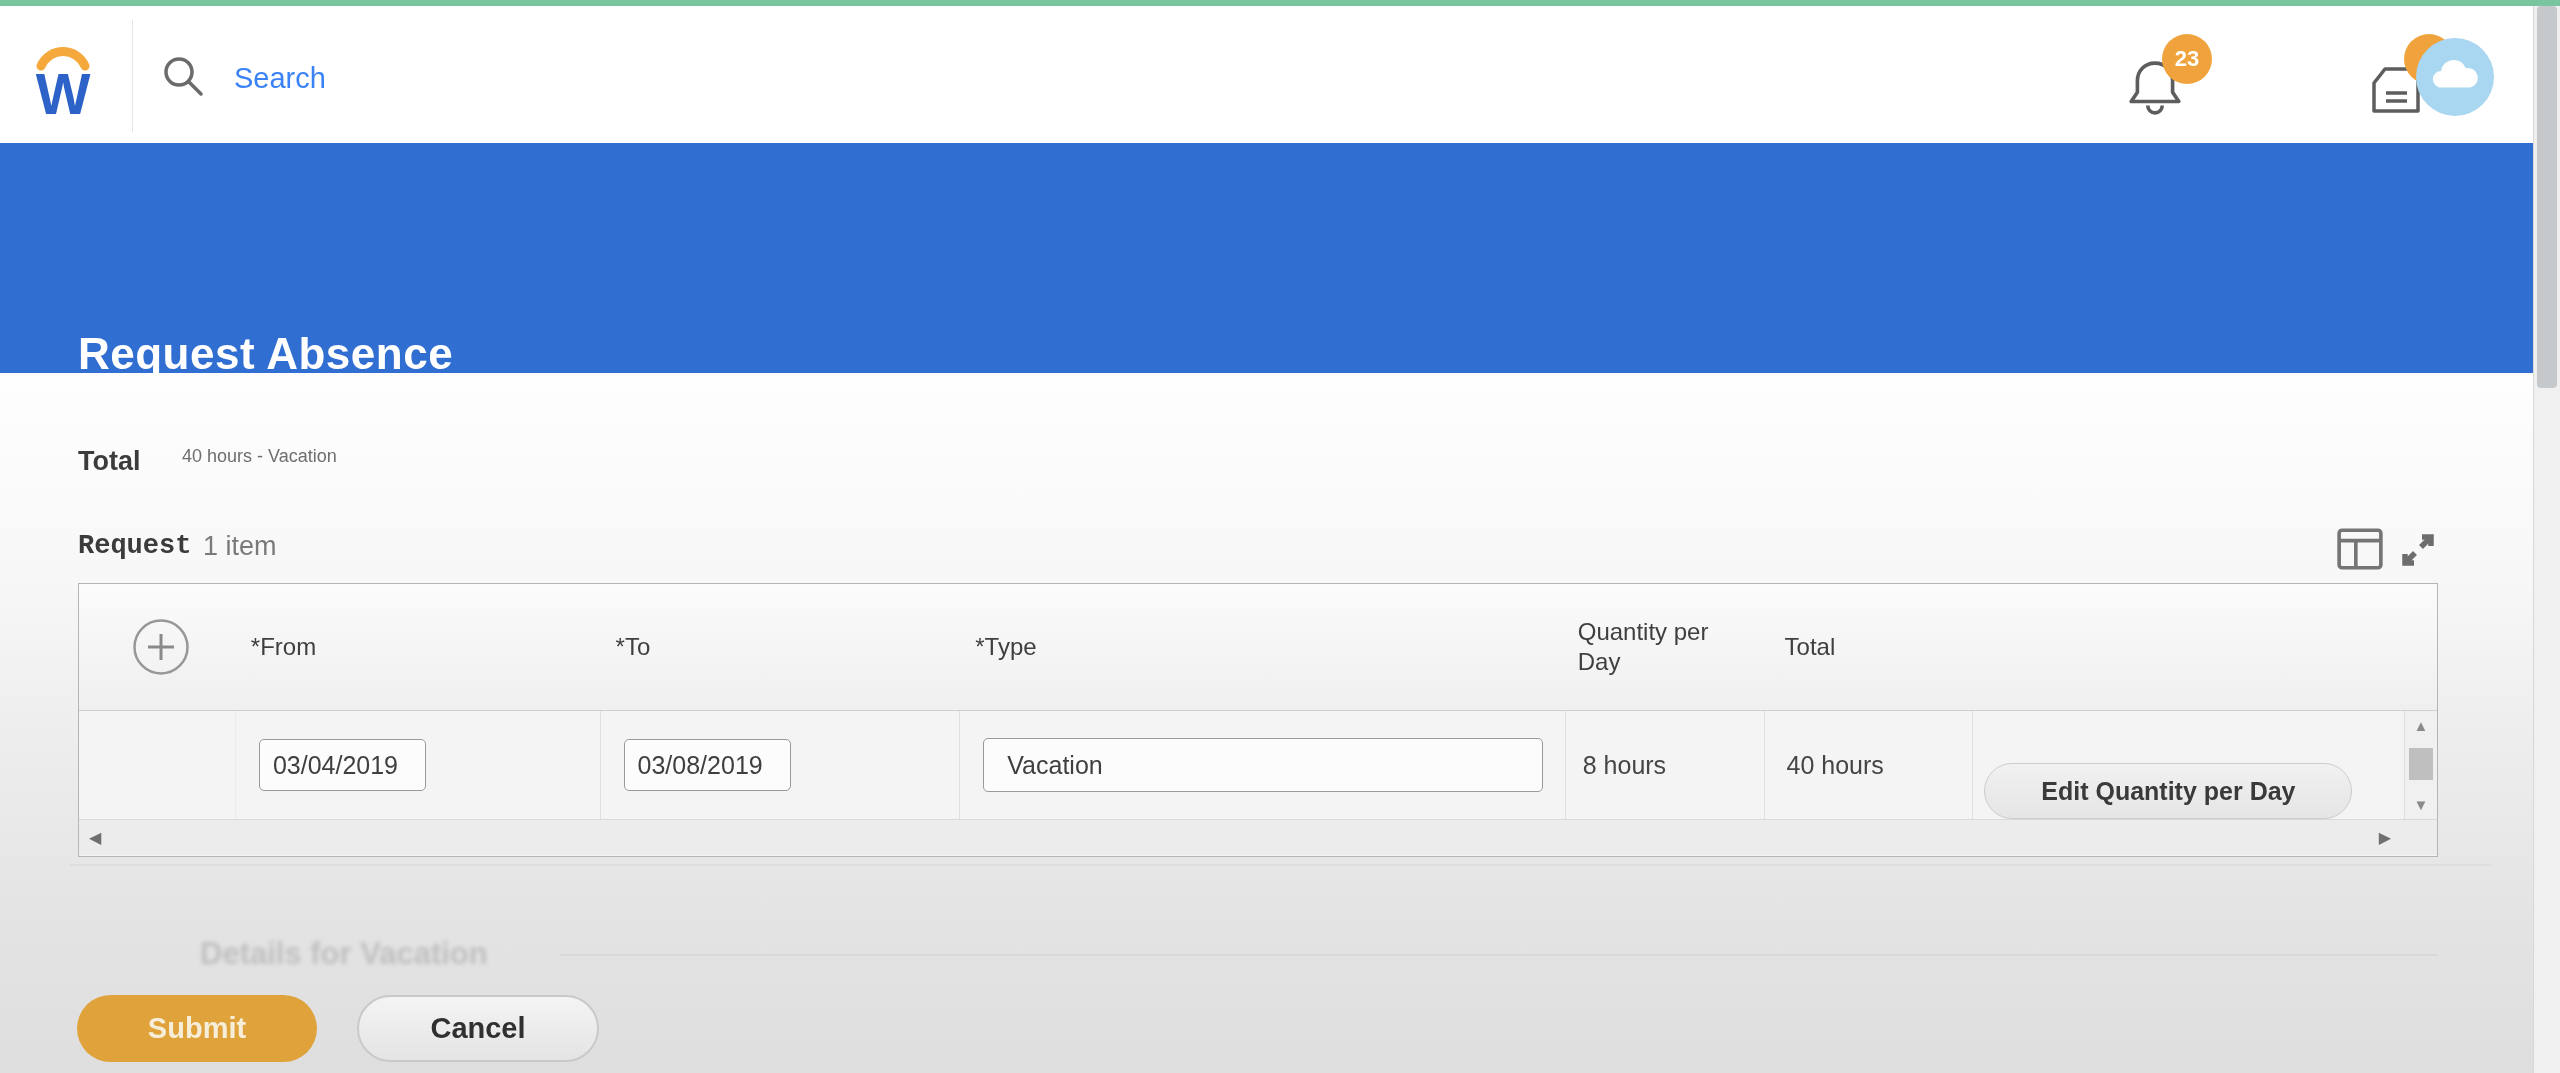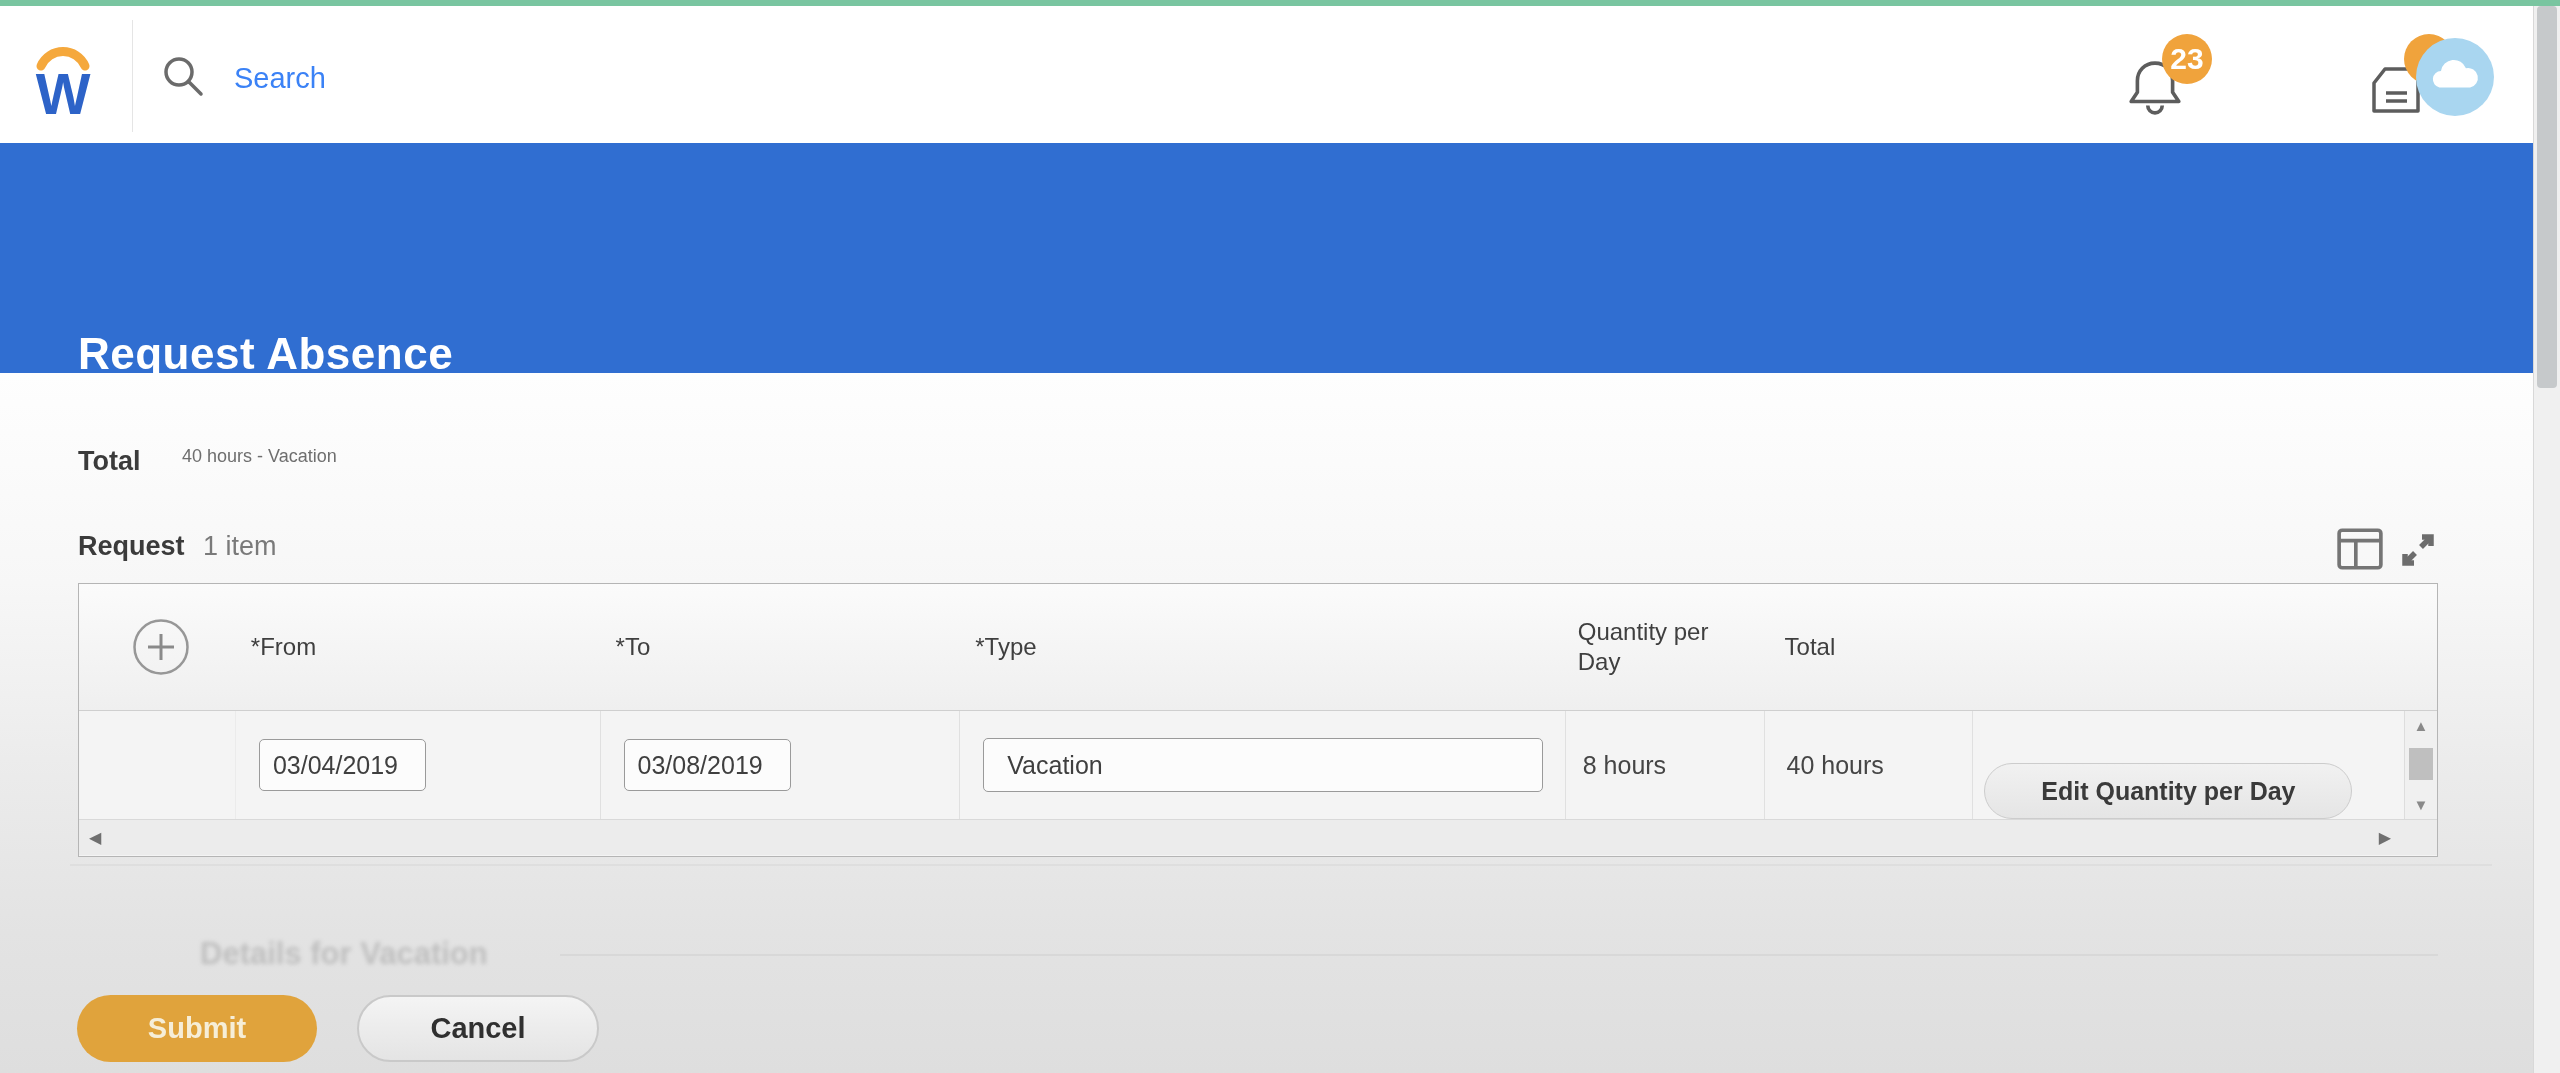--- a/index.html
+++ b/index.html
@@ -12,40 +12,40 @@
 
   
   .navbar { left:0; top:6px; width:2560px; height:137px; background:#ffffff; z-index:5; }
   .nav-divider { left:132px; top:14px; width:1px; height:112px; background:#e5e5e5; }
   .logo-btn { left:28px; top:22px; width:70px; height:96px; cursor:pointer; }
   .search-wrap { left:160px; top:44px; height:56px; display:flex; align-items:center; cursor:pointer; }
   .search-label { margin-left:28px; font-size:29px; color:#3b82f6; }
   .icon-wrap { position:relative; display:inline-block; }
   .badge { position:absolute; background:#f0a33c; color:#fff; border-radius:50%;
            width:50px; height:50px; display:flex; align-items:center; justify-content:center;
-           font-size:30px; font-weight:bold; }
+           font-size:22px; font-weight:bold; }
   .bell-wrap { left:2126px; top:28px; width:92px; height:92px; }
   .inbox-wrap { left:2270px; top:28px; width:92px; height:92px; }
   .avatar { left:2416px; top:32px; width:78px; height:78px; border-radius:50%;
             background:#a9d6f0; display:flex; align-items:center; justify-content:center; cursor:pointer; }
 
   
   .blue-header { left:0; top:143px; width:2560px; height:230px; background:#306ed1; }
   .page-title { left:78px; top:186px; font-size:44px; font-weight:bold; color:#ffffff; letter-spacing:0.5px; }
   .subtitle-row { left:78px; top:290px; display:flex; align-items:center; gap:26px; }
   .page-subtitle { font-size:38px; font-weight:bold; color:#ffffff; }
   .actions-pill { border:2.5px solid #ffffff; border-radius:24px; padding:5px 20px 7px;
                   font-size:23px; font-weight:bold; color:#ffffff; cursor:pointer; background:transparent; }
 
   
   .content-bg { left:0; top:373px; width:2560px; height:700px;
       background:linear-gradient(180deg,#fefefe 0%,#f7f7f7 30%,#ececec 55%,#e3e3e3 80%,#dedede 100%); }
   .total-label { left:78px; top:446px; font-size:27px; font-weight:bold; color:#3b3b3b; }
   .total-value { left:182px; top:446px; font-size:18px; color:#6e6e6e; }
-  .request-title { left:78px; top:531px; font-size:27px; font-weight:bold; color:#3b3b3b; }
+  .request-title { left:78px; top:531px; font-size:27px; font-weight:bold; color:#3b3b3b;font-family:Liberation Mono, monospace; }
   .request-count { left:203px; top:531px; font-size:27px; color:#7a7a7a; }
   .grid-icon-btn { left:2336px; top:526px; width:48px; height:46px; cursor:pointer; }
   .expand-icon-btn { left:2396px; top:528px; width:44px; height:44px; cursor:pointer; }
 
   
   .req-table { left:78px; top:583px; width:2360px; height:274px; border:1.5px solid #b5b5b5;
                background:#f4f4f4; display:flex; flex-direction:column; }
   .thead { height:127px; display:flex; background:linear-gradient(180deg,#fbfbfb,#efefef);
            border-bottom:1.5px solid #cfcfcf; align-items:center; }
   .tbody { height:108px; display:flex; align-items:center; }

